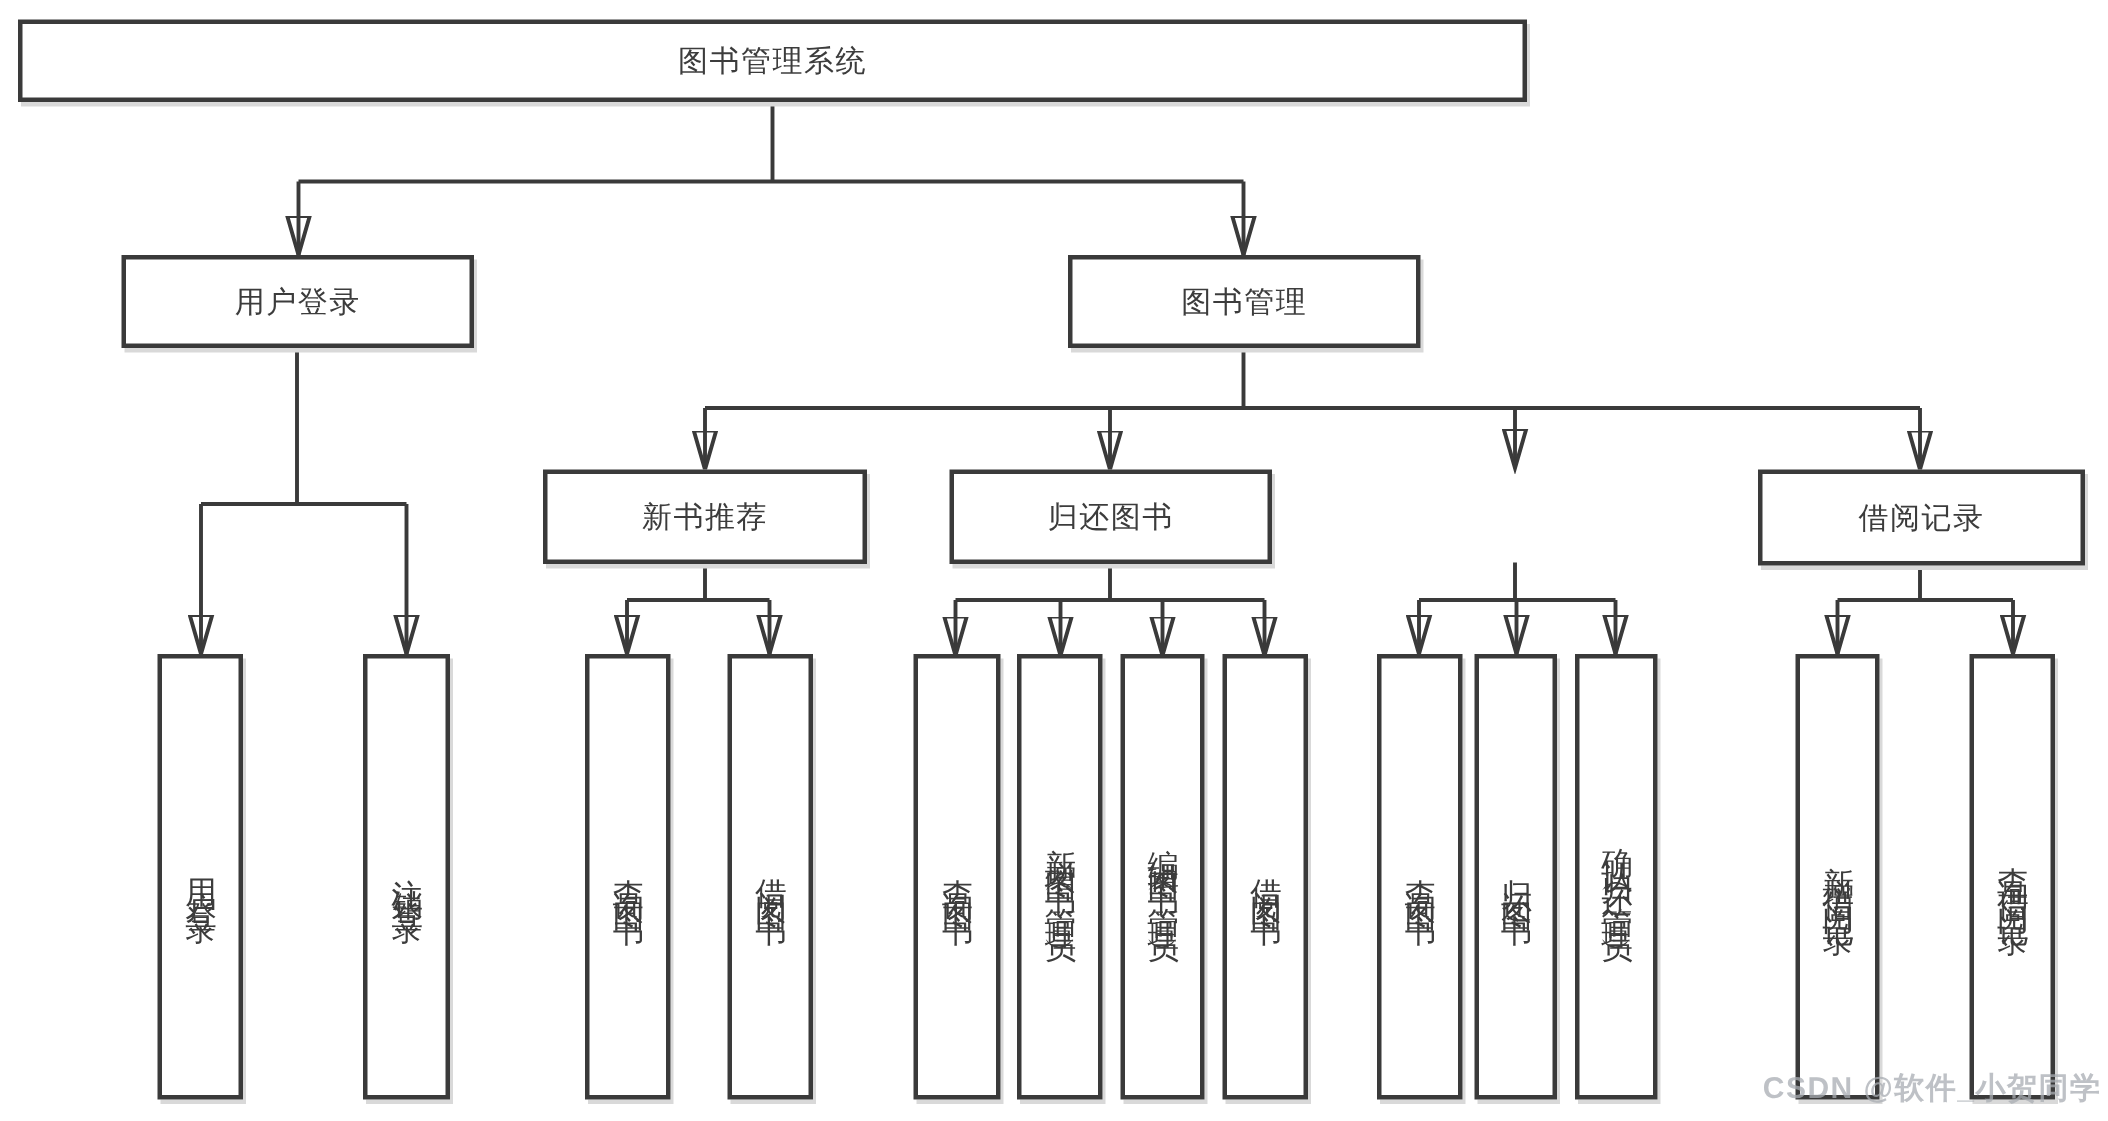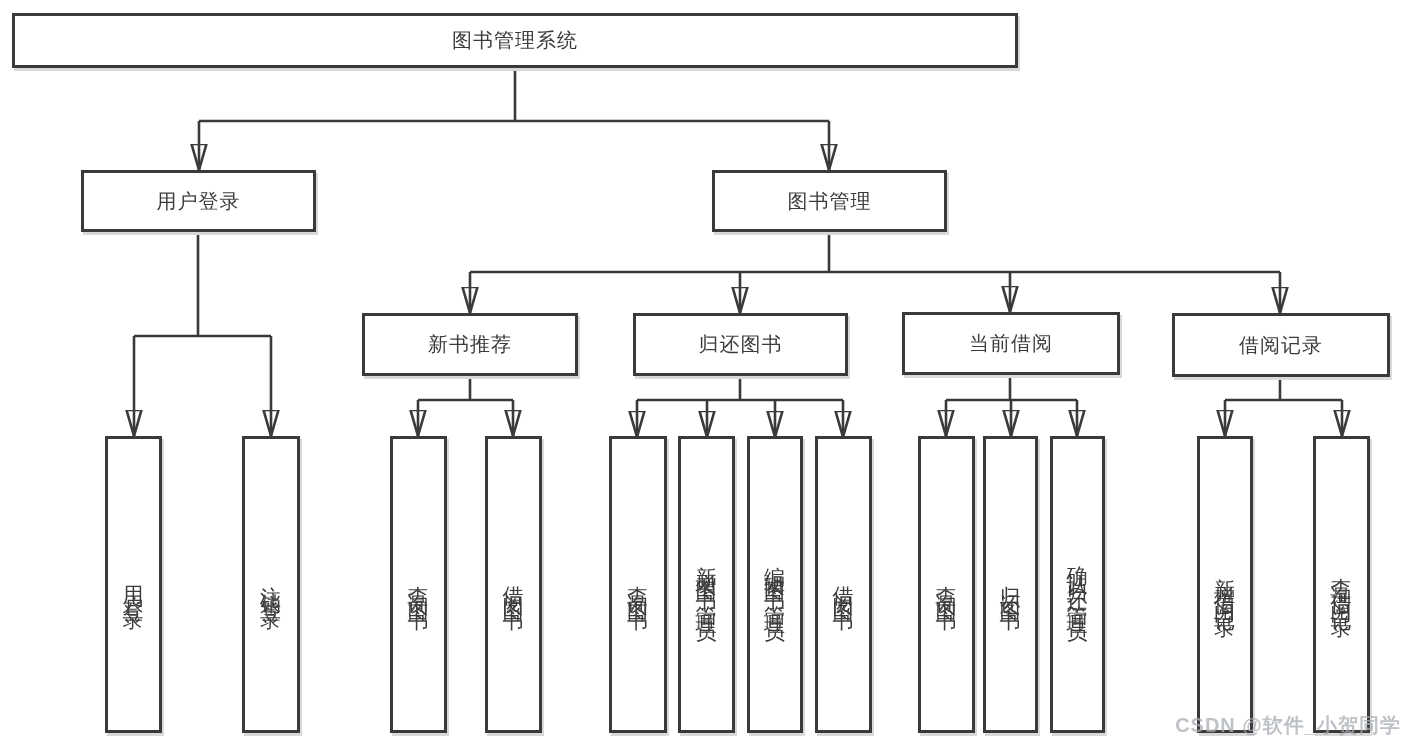--- a/index.html
+++ b/index.html
@@ -121,23 +121,20 @@
   <div class="box p-rec">
     <span class="h-label">新书推荐</span>
   </div>
 
   <div class="box p-mgmt">
     <span class="h-label">图书管理</span>
   </div>
   <div class="box p-borrow">
     <span class="h-label">归还图书</span>
   </div>
-  <div class="box p-current">
-    <span class="h-label">当前借阅</span>
-  </div>
   <div class="box p-records">
     <span class="h-label">借阅记录</span>
   </div>
 
   <div class="box leaf p-l1">
     <span class="v-label">用户登录</span>
   </div>
   <div class="box leaf p-l2">
     <span class="v-label">注销登录</span>
   </div>

